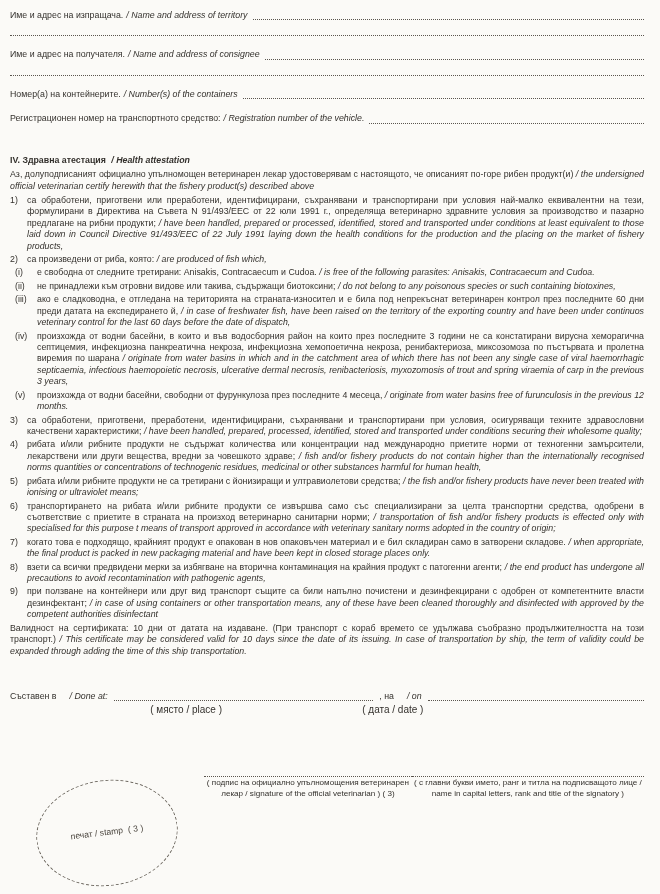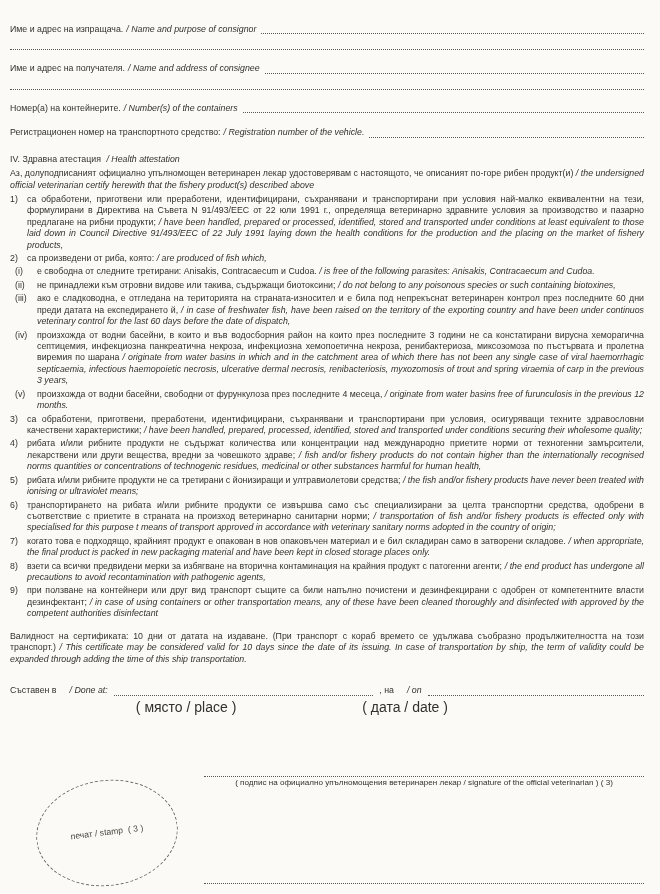--- a/index.html
+++ b/index.html
@@ -1,72 +1,72 @@
 <!DOCTYPE html>
 <html><head>
 <meta charset="utf-8">
 <style>
   html,body{margin:0;padding:0}
   body{width:660px;height:894px;background:#fbfaf7;overflow:hidden}
   .page{
     width:660px;height:894px;box-sizing:border-box;
-    padding:24px 16px 8px 10px;
+    padding:10px 16px 8px 10px;
     display:flex;flex-direction:column;
     font-family:"Liberation Sans",sans-serif;
     font-size:8.8px;line-height:1.3;color:#34312d;
   }
   .en{font-style:italic}
   
   .field{margin-bottom:13px}
   .label-row{display:flex;align-items:flex-end}
   .label-row .en{margin-left:3px}
   .label-row .fill{flex:1;border-bottom:1px dotted #5a554e;margin:0 0 1px 5px;min-width:12px}
   .fullline{border-bottom:1px dotted #5a554e;height:10px}
   .field .fullline{margin-top:4px}
   
-  .sec-title{font-weight:normal;margin:2px 0 3px}
+  .sec-title{font-weight:bold;margin:17px 0 3px}
   .sec-title .en{margin-left:3px}
   .para{text-align:justify;margin-bottom:3px}
   .clause{display:flex;margin-bottom:2px}
   .clause .num{flex:none;width:17px}
   .clause.sub .num{flex:none;width:22px;margin-left:5px}
   .clause .text{flex:1;text-align:justify}
-  .validity{margin-top:9px}
+  .validity{}
   
   .doneat{display:flex;align-items:center;margin-top:auto}
   .doneat .lbl{white-space:nowrap}
   .doneat .en{margin-left:13px}
   .doneat .fill{border-bottom:1px dotted #5a554e;height:9px}
   .fill-place{flex:1.2;margin:0 6px}
   .fill-date{flex:1;margin-left:6px}
-  .caps{display:flex;font-size:14px;margin-top:1px}
+  .caps{display:flex;font-size:10px;margin-top:1px}
   .cap-place{flex:1.25;text-align:center}
   .cap-date{flex:1;text-align:left}
   .stamp-row{display:flex;margin-top:34px;flex:none}
   .stamp{
     flex:none;width:140px;height:104px;margin:30px 0 0 26px;
     border:1px dashed #6e6density961;border-radius:50%;
     border:1px dashed #6e6961;
     transform:rotate(-7deg);
     display:flex;align-items:center;justify-content:center;gap:5px;
     color:#4a453e;font-size:8.6px;
   }
-  .sig-col{flex:1;display:flex;flex-direction:column;justify-content:space-between;margin-left:26px;padding-bottom:2px}
+  .sig-col{flex:1;display:flex;flex-direction:row;justify-content:flex-start;margin-left:26px;padding-bottom:2px}
   .sig-block{margin-top:16px}
   .sig-block .cap{text-align:center;font-size:8.1px;margin-top:1px}
 </style>
 </head>
 <body>
 
 <div class="page">
 
   <div class="field">
     <div class="label-row">
       <span>Име и адрес на изпращача.</span>
-      <span class="en">/ Name and purpose of consignor</span>
+      <span class="en">/ Name and address of territory</span>
       <span class="fill"></span>
     </div>
     <div class="fullline"></div>
   </div>
 
   <div class="field">
     <div class="label-row">
       <span>Име и адрес на получателя.</span>
       <span class="en">/ Name and address of consignee</span>
       <span class="fill"></span>
@@ -193,17 +193,18 @@
       <span>печат / stamp</span>
       <span>( 3 )</span>
     </div>
     <div class="sig-col">
       <div class="sig-block">
         <div class="fullline"></div>
         <div class="cap">( подпис на официално упълномощения ветеринарен лекар / signature of the official veterinarian )  (  3)</div>
       </div>
       <div class="sig-block">
         <div class="fullline"></div>
+        <div class="cap">( с главни букви името, ранг и титла на подписващото лице / name in capital letters, rank and title of the signatory )</div>
       </div>
     </div>
   </div>
 
 </div>
 
 </body></html>

